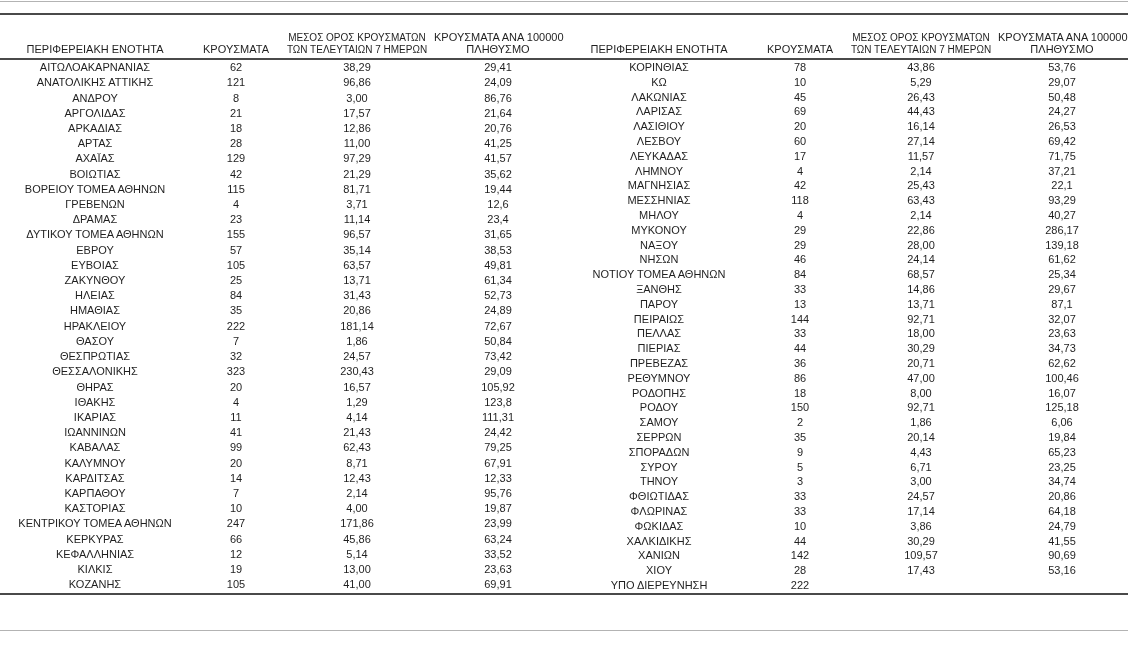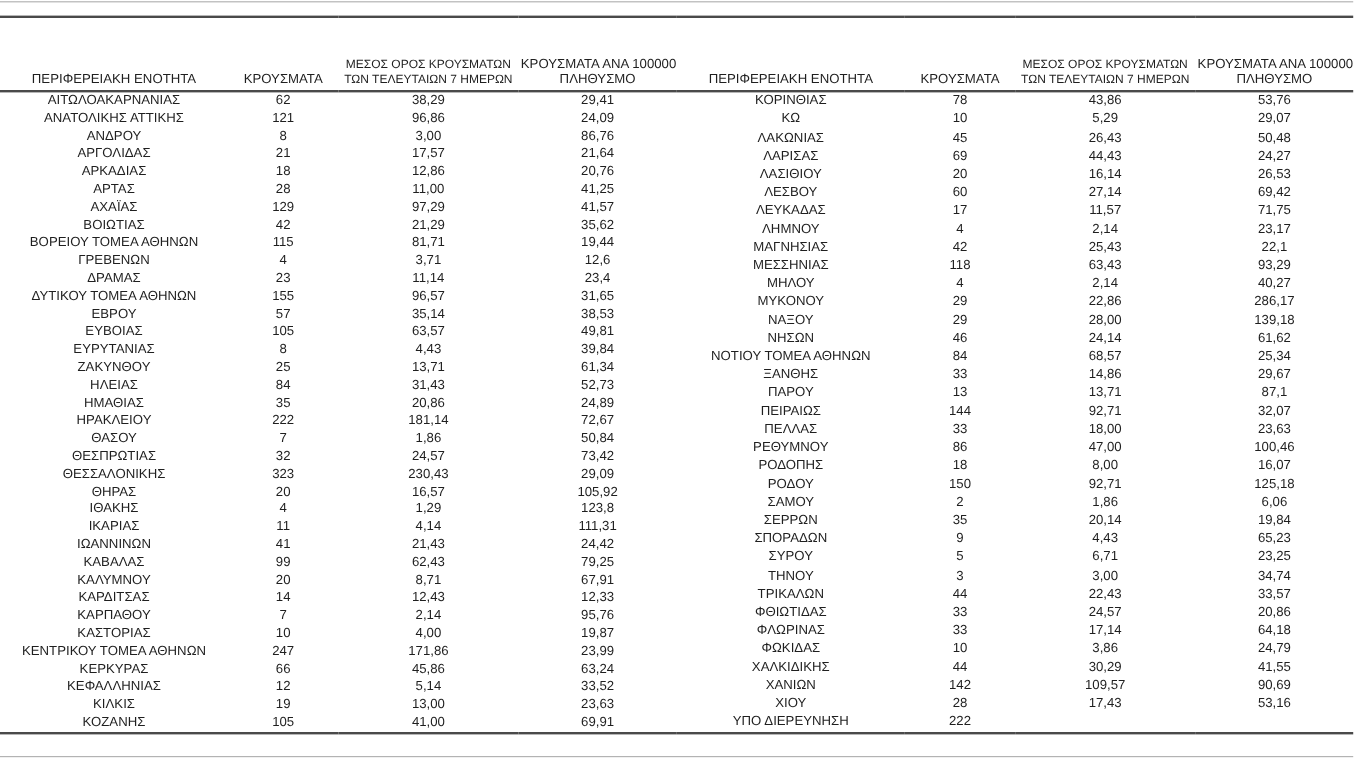--- a/index.html
+++ b/index.html
@@ -33,21 +33,21 @@
     table-layout: fixed;
     width: 564px;
     border-top: 2px solid #4a4a4a;
     border-bottom: 2px solid #4a4a4a;
   }
   table.case-table col.c-region  { width: 190px; }
   table.case-table col.c-cases   { width: 92px; }
   table.case-table col.c-avg7    { width: 150px; }
   table.case-table col.c-per100k { width: 132px; }
   thead th {
-    height: 62px;
+    height: 45px;
     vertical-align: bottom;
     text-align: center;
     font-weight: normal;
     font-size: 11px;
     line-height: 12px;
     padding: 0 2px 3px 2px;
     border-bottom: 2px solid #4a4a4a;
     white-space: nowrap;
   }
   thead th .hline { display: block; }
@@ -176,26 +176,20 @@
             <td>35,14</td>
             <td>38,53</td>
           </tr>
           <tr>
             <td>ΕΥΒΟΙΑΣ</td>
             <td>105</td>
             <td>63,57</td>
             <td>49,81</td>
           </tr>
           <tr>
-            <td>ΕΥΡΥΤΑΝΙΑΣ</td>
-            <td>8</td>
-            <td>4,43</td>
-            <td>39,84</td>
-          </tr>
-          <tr>
             <td>ΖΑΚΥΝΘΟΥ</td>
             <td>25</td>
             <td>13,71</td>
             <td>61,34</td>
           </tr>
           <tr>
             <td>ΗΛΕΙΑΣ</td>
             <td>84</td>
             <td>31,43</td>
             <td>52,73</td>
@@ -382,21 +376,21 @@
           <tr>
             <td>ΛΕΥΚΑΔΑΣ</td>
             <td>17</td>
             <td>11,57</td>
             <td>71,75</td>
           </tr>
           <tr>
             <td>ΛΗΜΝΟΥ</td>
             <td>4</td>
             <td>2,14</td>
-            <td>23,17</td>
+            <td>37,21</td>
           </tr>
           <tr>
             <td>ΜΑΓΝΗΣΙΑΣ</td>
             <td>42</td>
             <td>25,43</td>
             <td>22,1</td>
           </tr>
           <tr>
             <td>ΜΕΣΣΗΝΙΑΣ</td>
             <td>118</td>
@@ -451,20 +445,32 @@
             <td>92,71</td>
             <td>32,07</td>
           </tr>
           <tr>
             <td>ΠΕΛΛΑΣ</td>
             <td>33</td>
             <td>18,00</td>
             <td>23,63</td>
           </tr>
           <tr>
+            <td>ΠΙΕΡΙΑΣ</td>
+            <td>44</td>
+            <td>30,29</td>
+            <td>34,73</td>
+          </tr>
+          <tr>
+            <td>ΠΡΕΒΕΖΑΣ</td>
+            <td>36</td>
+            <td>20,71</td>
+            <td>62,62</td>
+          </tr>
+          <tr>
             <td>ΡΕΘΥΜΝΟΥ</td>
             <td>86</td>
             <td>47,00</td>
             <td>100,46</td>
           </tr>
           <tr>
             <td>ΡΟΔΟΠΗΣ</td>
             <td>18</td>
             <td>8,00</td>
             <td>16,07</td>
@@ -499,26 +505,20 @@
             <td>6,71</td>
             <td>23,25</td>
           </tr>
           <tr>
             <td class="italic">ΤΗΝΟΥ</td>
             <td class="italic">3</td>
             <td>3,00</td>
             <td>34,74</td>
           </tr>
           <tr>
-            <td class="italic">ΤΡΙΚΑΛΩΝ</td>
-            <td class="italic">44</td>
-            <td>22,43</td>
-            <td>33,57</td>
-          </tr>
-          <tr>
             <td class="italic">ΦΘΙΩΤΙΔΑΣ</td>
             <td class="italic">33</td>
             <td>24,57</td>
             <td>20,86</td>
           </tr>
           <tr>
             <td class="italic">ΦΛΩΡΙΝΑΣ</td>
             <td class="italic">33</td>
             <td>17,14</td>
             <td>64,18</td>

